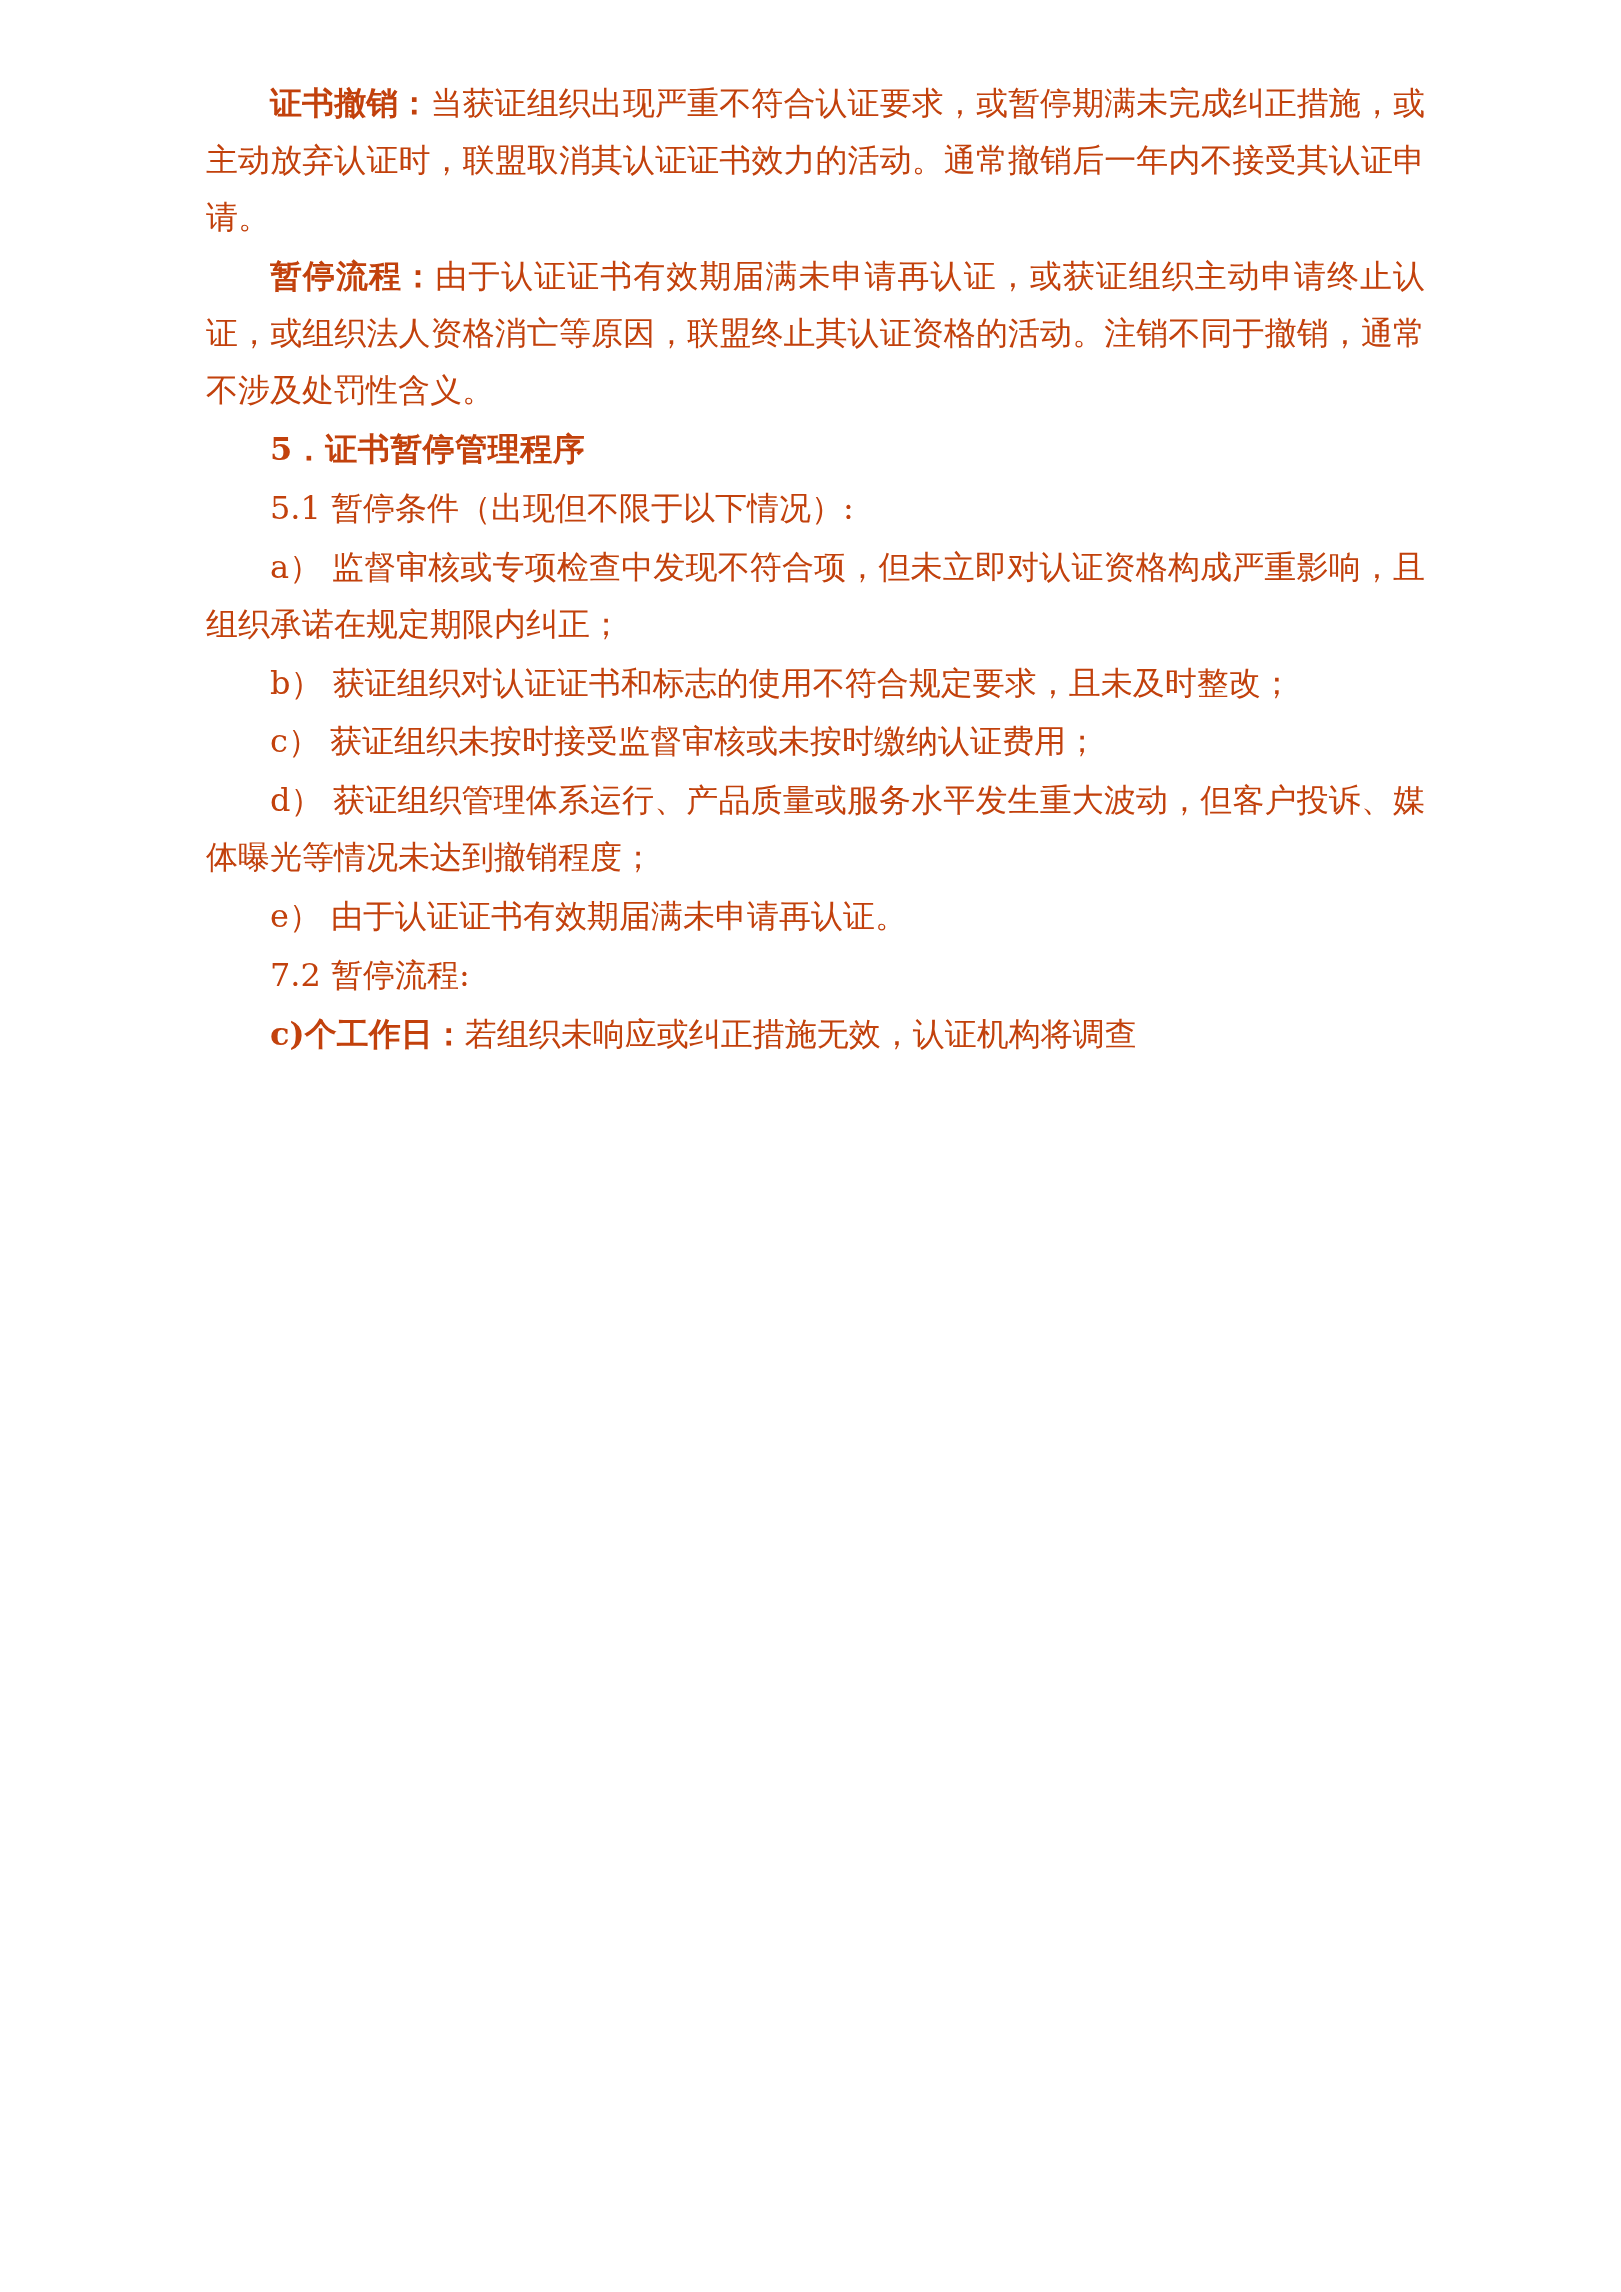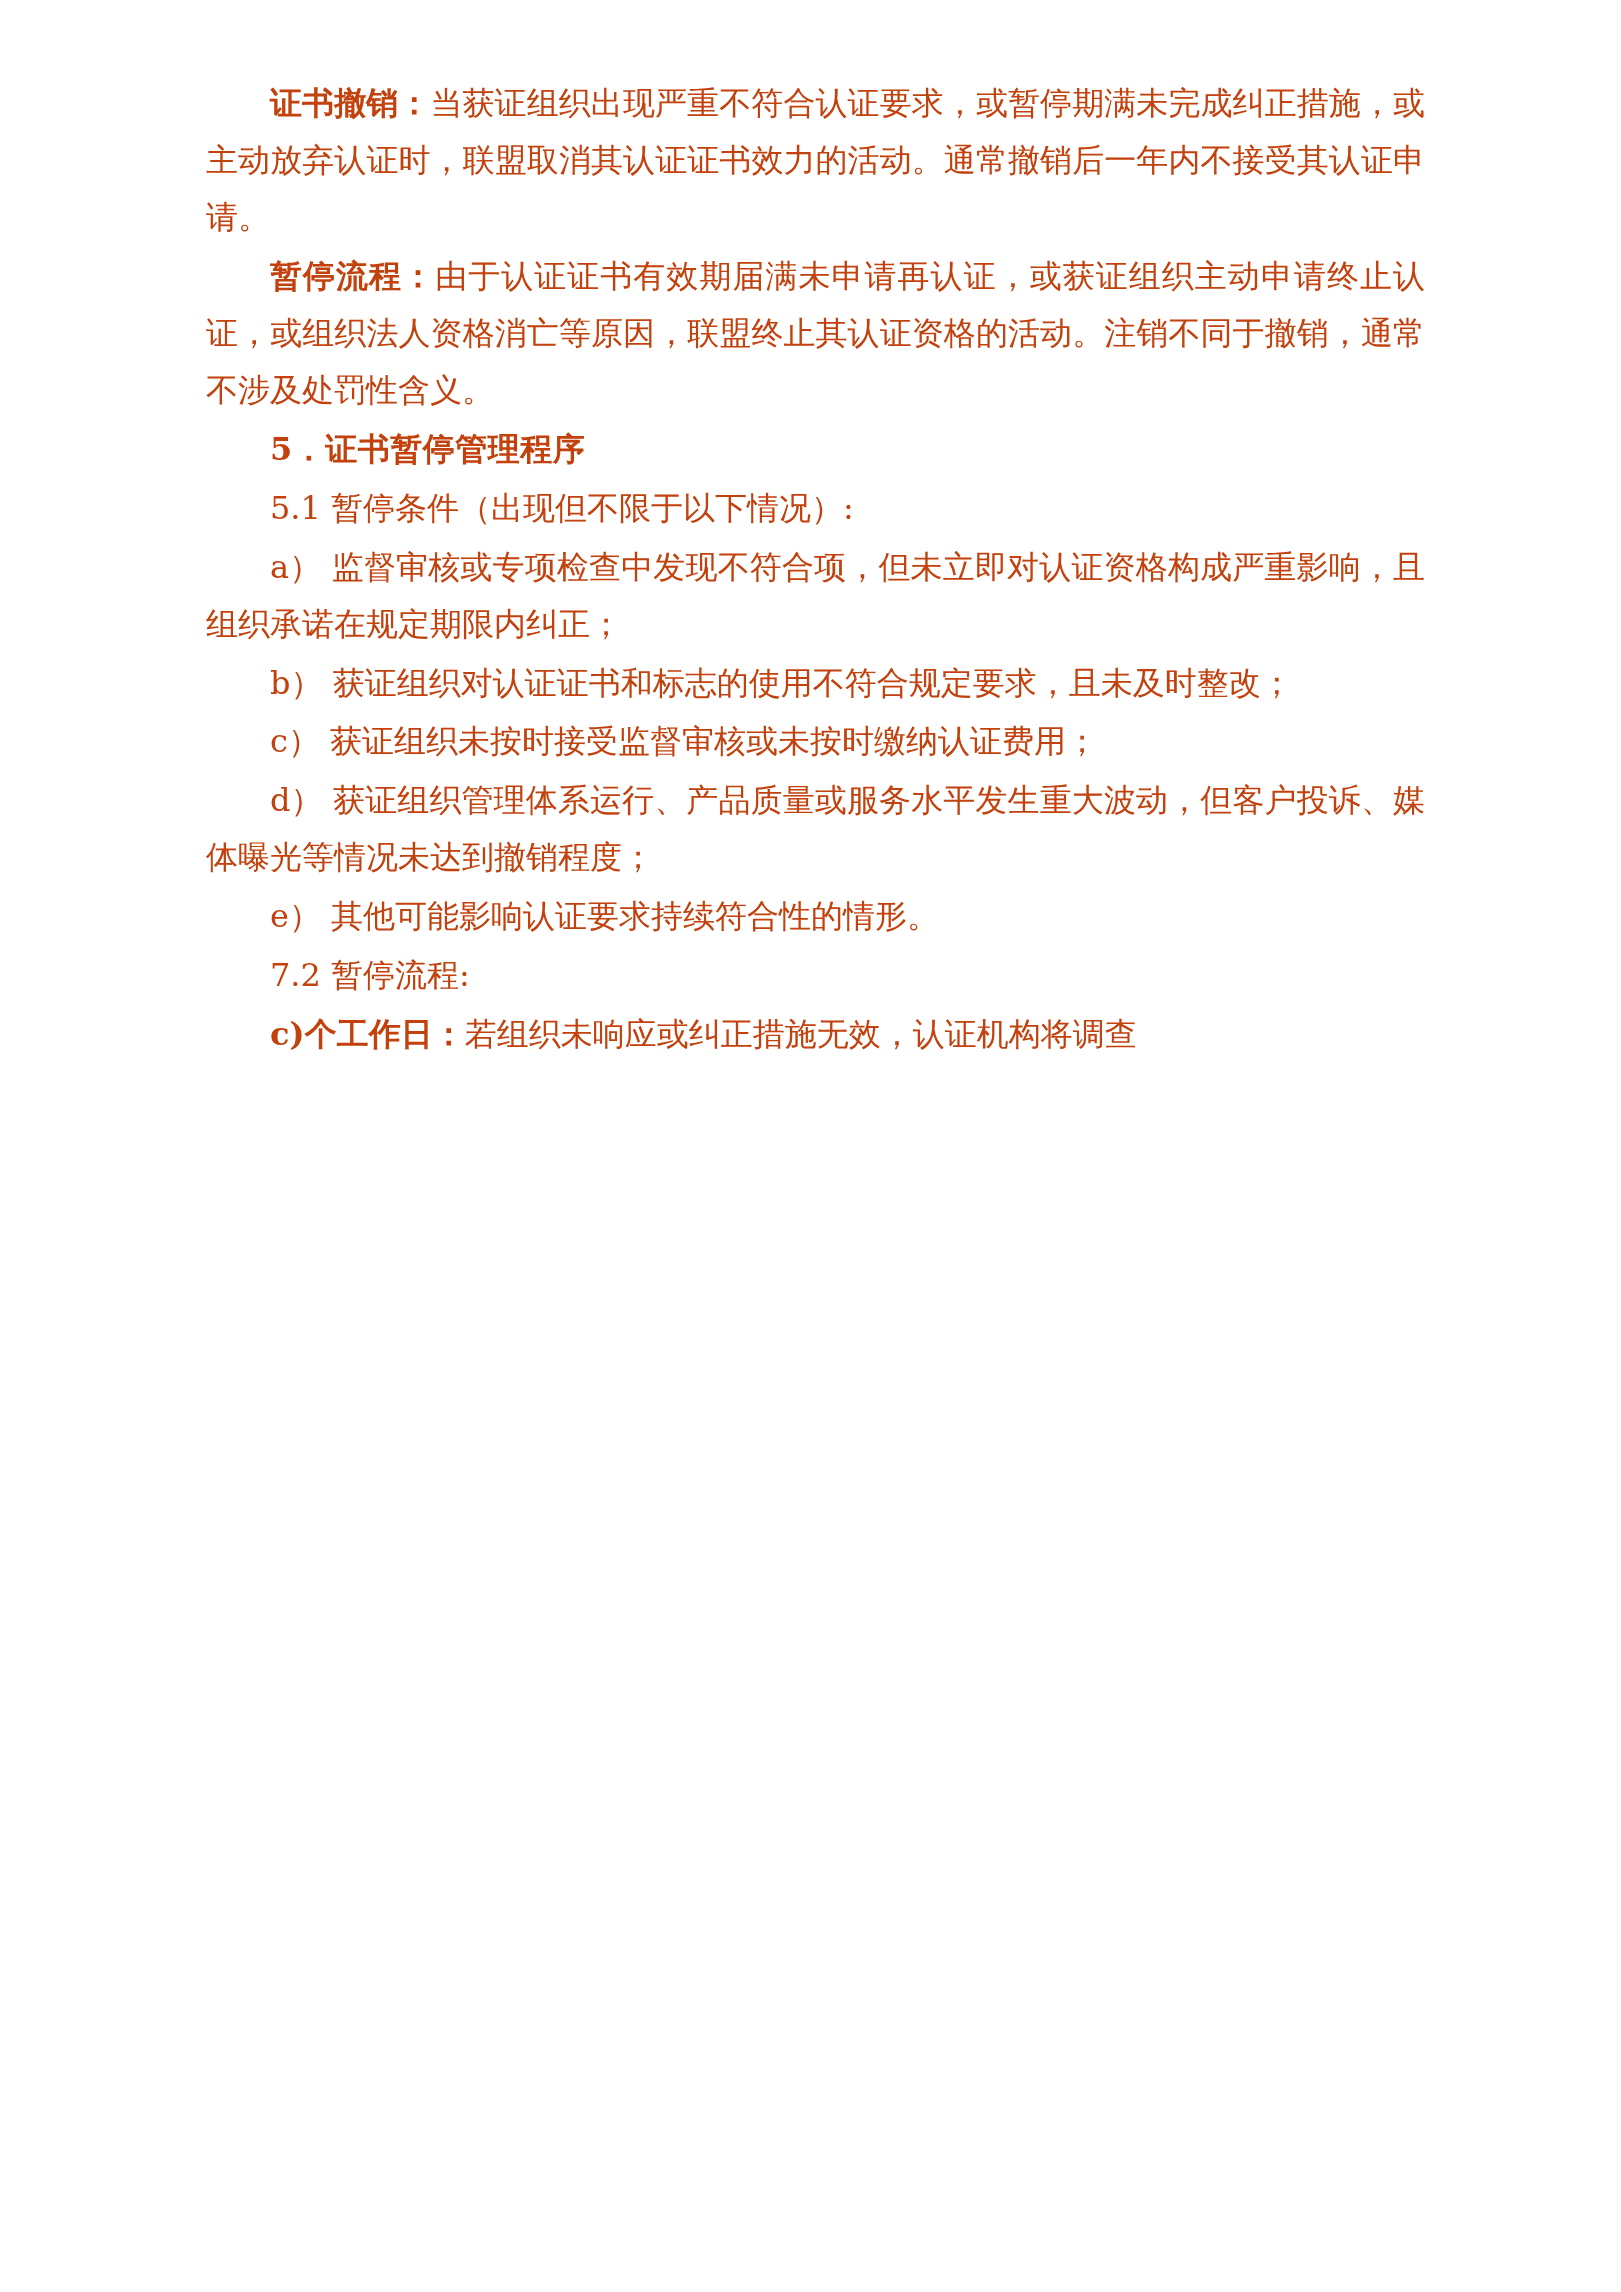--- a/index.html
+++ b/index.html
@@ -64,21 +64,21 @@
     <p class="sub-heading">5.1 暂停条件（出现但不限于以下情况）:</p>
 
     <p class="list-item">a） 监督审核或专项检查中发现不符合项，但未立即对认证资格构成严重影响，且组织承诺在规定期限内纠正；</p>
 
     <p class="list-item">b） 获证组织对认证证书和标志的使用不符合规定要求，且未及时整改；</p>
 
     <p class="list-item">c） 获证组织未按时接受监督审核或未按时缴纳认证费用；</p>
 
     <p class="list-item">d） 获证组织管理体系运行、产品质量或服务水平发生重大波动，但客户投诉、媒体曝光等情况未达到撤销程度；</p>
 
-    <p class="list-item">e） 其他可能影响认证要求持续符合性的情形。</p>
+    <p class="list-item">e） 由于认证证书有效期届满未申请再认证。</p>
 
     <p class="sub-heading">7.2 暂停流程:</p>
 
 
 
     <p class="list-item"><span class="lead">c)个工作日：</span><span>若组织未响应或纠正措施无效，认证机构将调查</span></p>
 
   </div>
 </div>
 

